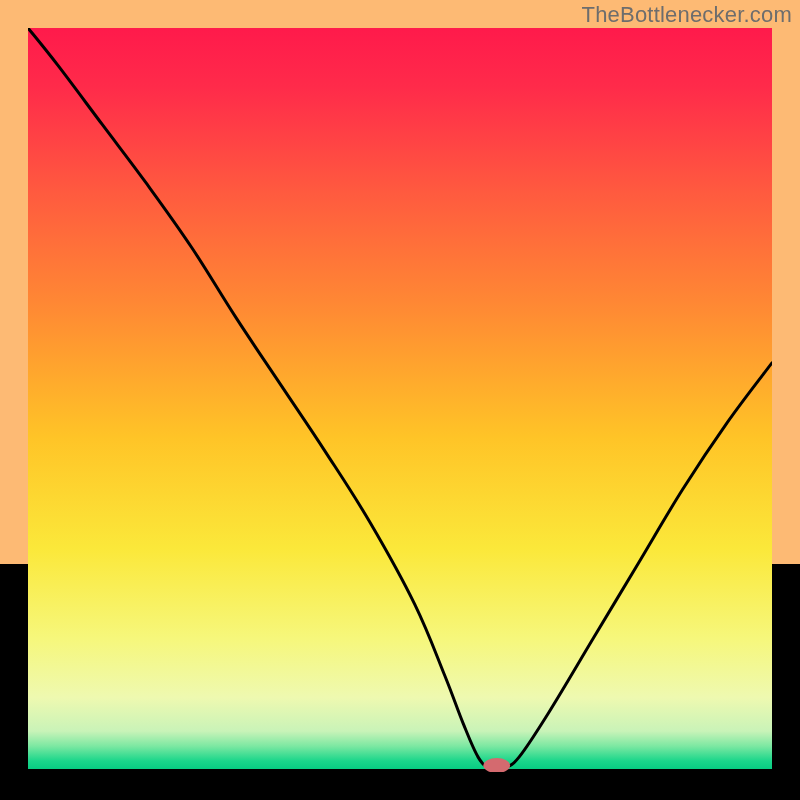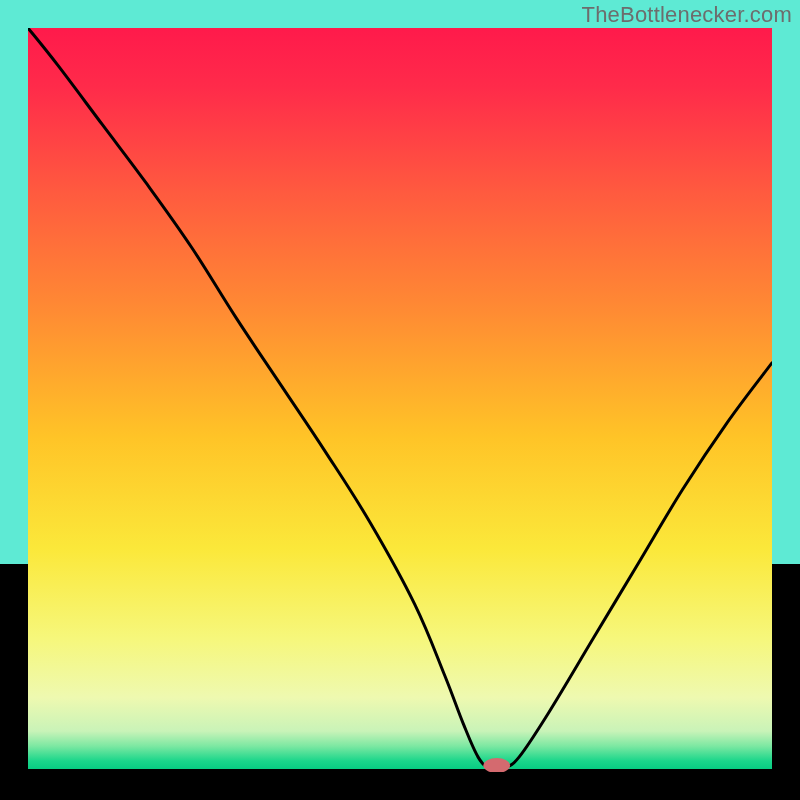--- a/index.html
+++ b/index.html
@@ -7,21 +7,21 @@
     padding: 0;
     width: 800px;
     height: 800px;
     background: #000;
     font-family: Arial, Helvetica, sans-serif;
   }
   .stage {
     position: relative;
     width: 800px;
     height: 564px;
-    background: #5eead4;
+    background: #fdba74;
   }
   .attribution {
     position: absolute;
     top: 2px;
     right: 8px;
     color: #6d6d6d;
     font-size: 22px;
     font-weight: 500;
     letter-spacing: 0.2px;
   }

